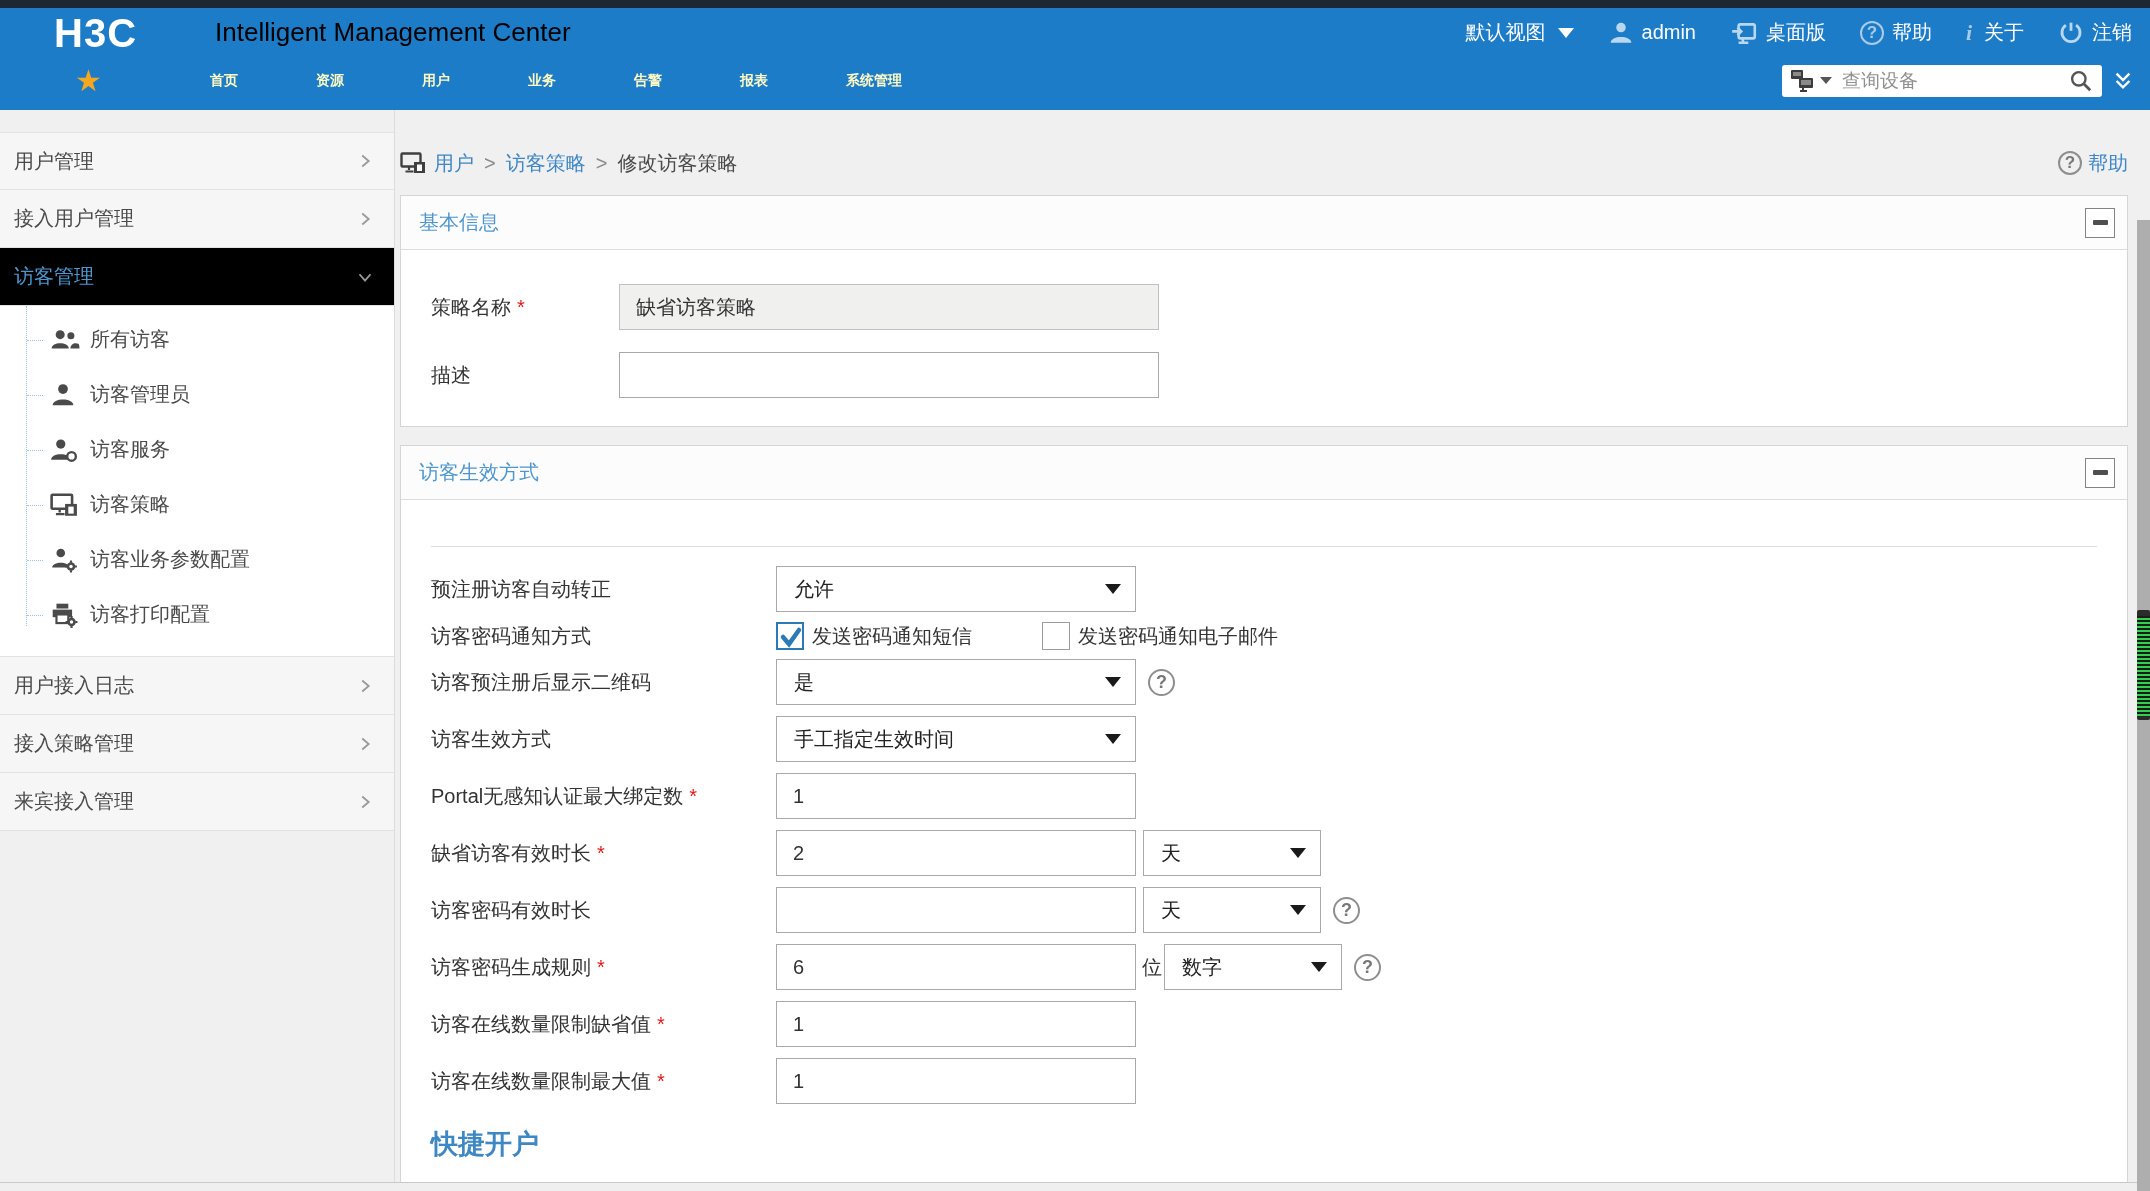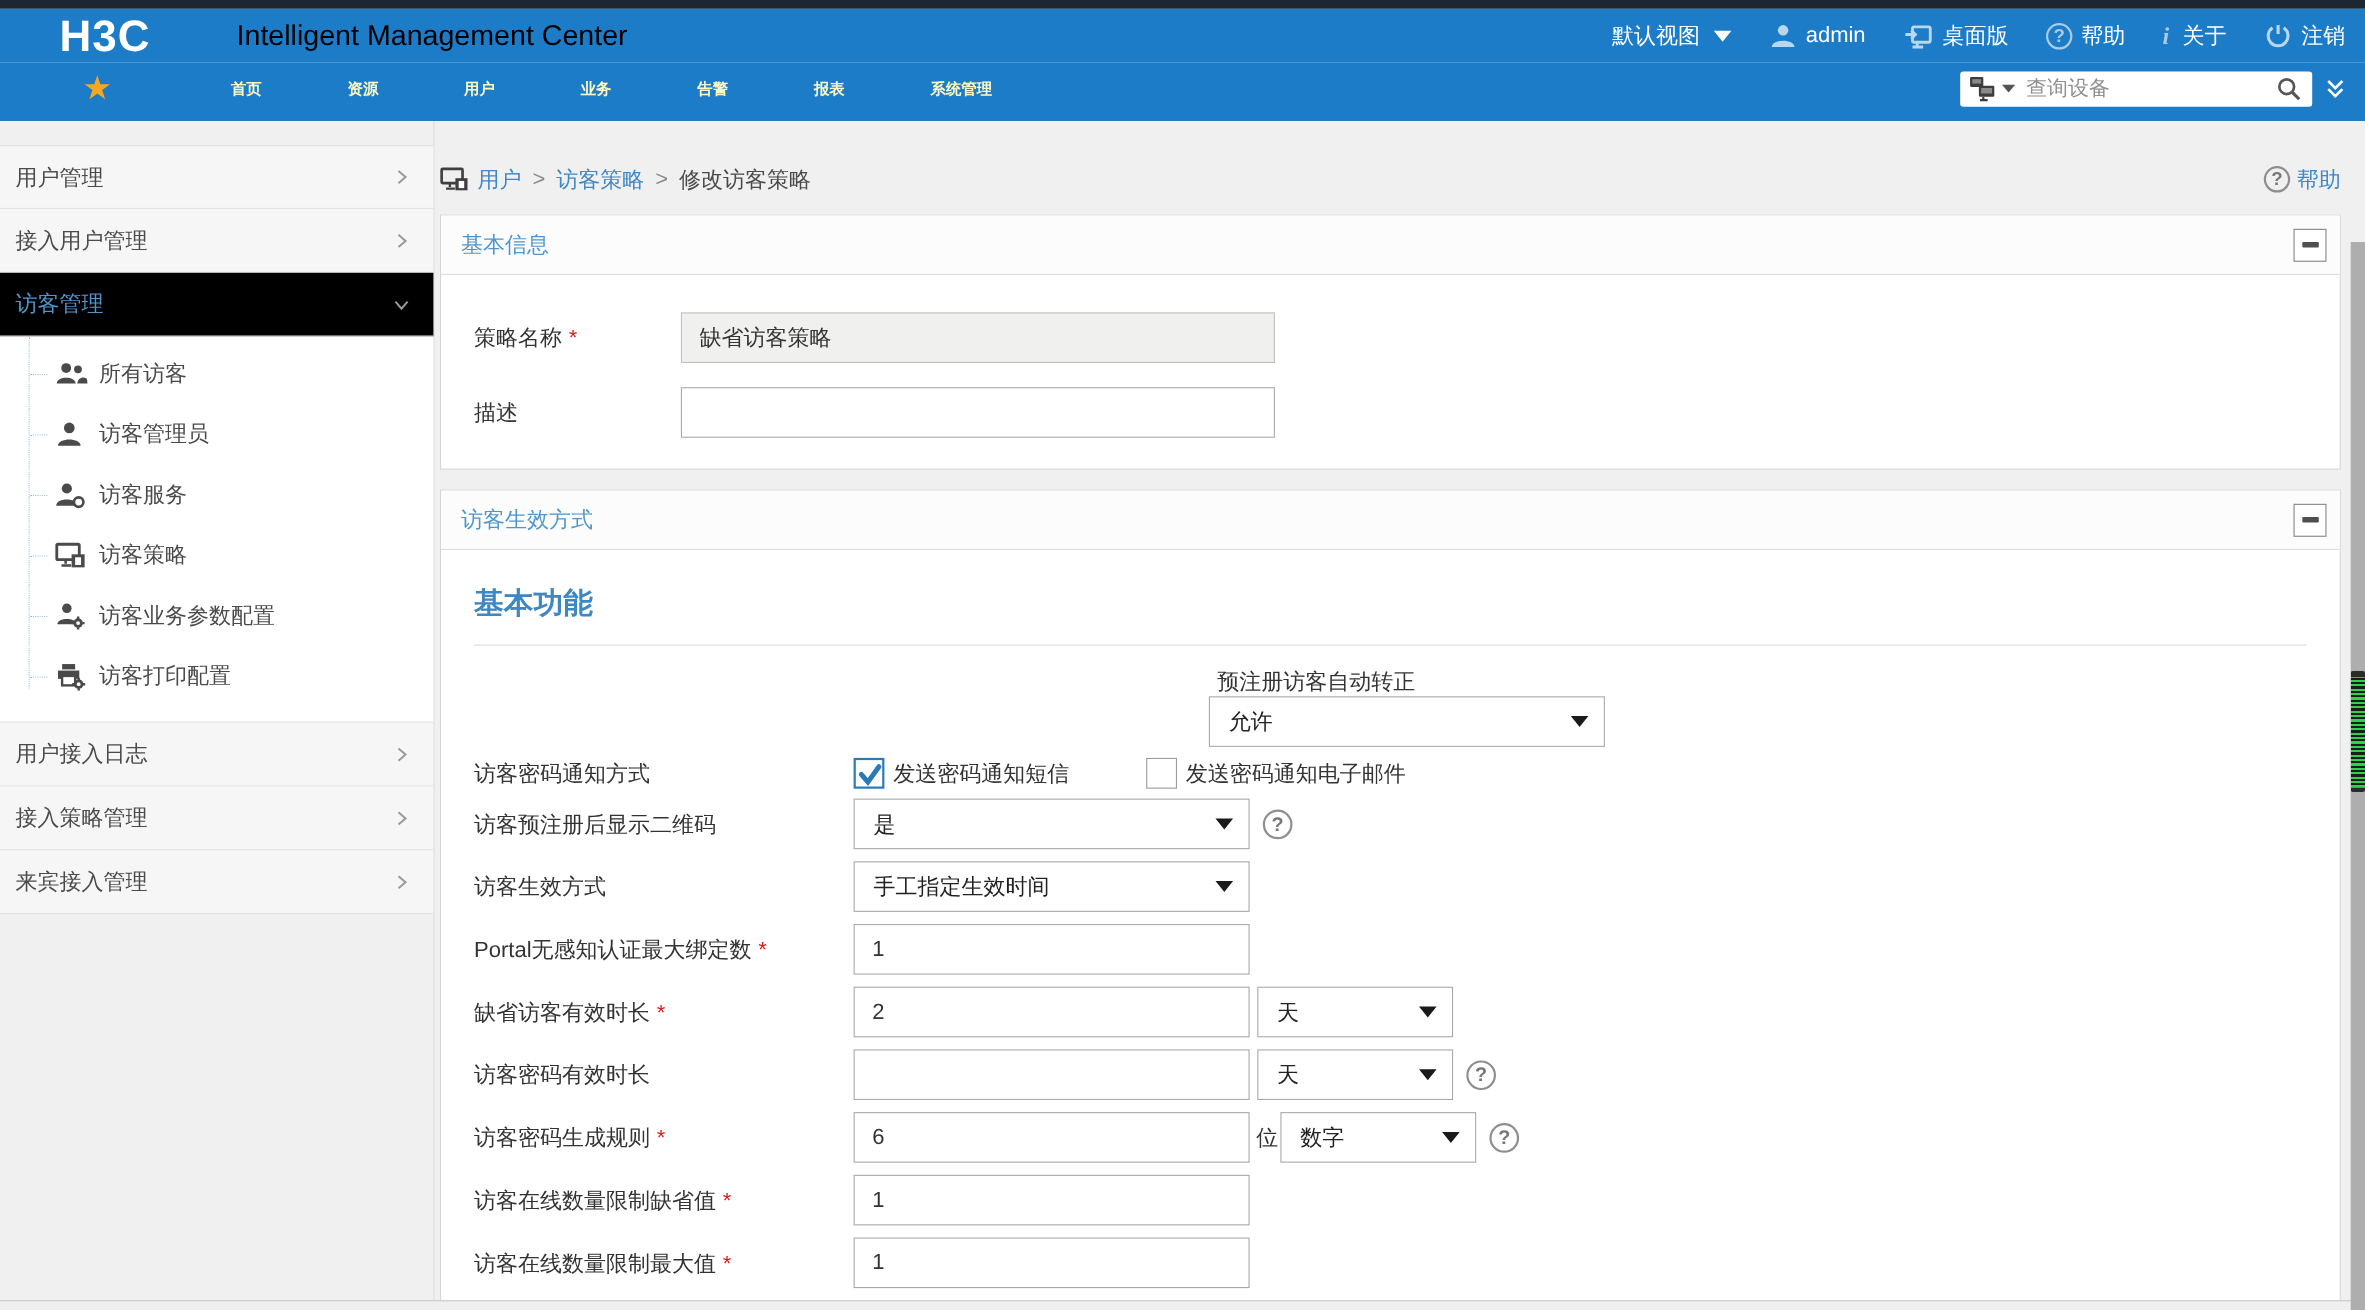--- a/index.html
+++ b/index.html
@@ -58,21 +58,21 @@
 
   .panel { background:#fff; border:1px solid #d5d5d5; margin-top:15px; }
   .panel-hd { height:54px; background:#fcfcfc; border-bottom:1px solid #ddd; display:flex; align-items:center; padding:0 12px 0 18px; }
   .panel-title { color:#4e97ce; font-size:20px; }
   .collapse-btn { margin-left:auto; width:30px; height:30px; background:#fff; border:1px solid #848484; display:flex; align-items:center; justify-content:center; cursor:pointer; }
   .collapse-btn i { display:block; width:15px; height:5px; background:#4f4f4f; border-radius:1px; }
   .panel-bd { padding:34px 0 28px 30px; }
 
   .frow { display:flex; align-items:center; margin-bottom:11px; }
   .frow.cb-row { height:30px; margin-bottom:8px; }
-  .frow.r1 { margin-bottom:9px;flex-direction:column; }
+  .frow.r1 { margin-bottom:9px; }
   .flabel { width:345px; font-size:20px; color:#333; flex-shrink:0; }
   .flabel.narrow { width:188px; }
   .req { color:#e01b1b; margin-left:6px; }
   .tinput { width:360px; height:46px; border:1px solid #a9a9a9; font-size:20px; color:#333; padding:0 16px; outline:none; background:#fff; font-family:inherit; }
   .tinput.readonly { background:#f0f0ef; border-color:#c0c0bf; width:540px; }
   .tinput.wide { width:540px; }
   .selbox { width:360px; height:46px; border:1px solid #a9a9a9; background:#fff; display:flex; align-items:center; padding:0 14px 0 17px; font-size:20px; color:#222; cursor:pointer; }
   .selbox .sel-caret { margin-left:auto; width:0; height:0; border-left:8px solid transparent; border-right:8px solid transparent; border-top:10px solid #1a1a1a; }
   .selbox.unit { width:178px; margin-left:7px; }
   .selbox.unit2 { width:178px; margin-left:2px; }
@@ -324,21 +324,20 @@
 
     <section class="panel" style="margin-top:18px; min-height:800px;">
       <div class="panel-hd">
         <span class="panel-title">访客生效方式</span>
         <span class="collapse-btn">
             <i></i>
           </span>
       </div>
       <div class="panel-bd" style="padding-top:26px;">
 
-        <h2 class="sect-title">基本功能</h2>
         <div class="sect-divider"></div>
 
         <div class="frow r1">
           <span class="flabel">预注册访客自动转正</span>
           <div class="selbox">
             <span>允许</span>
             <span class="sel-caret"></span>
           </div>
         </div>
 

